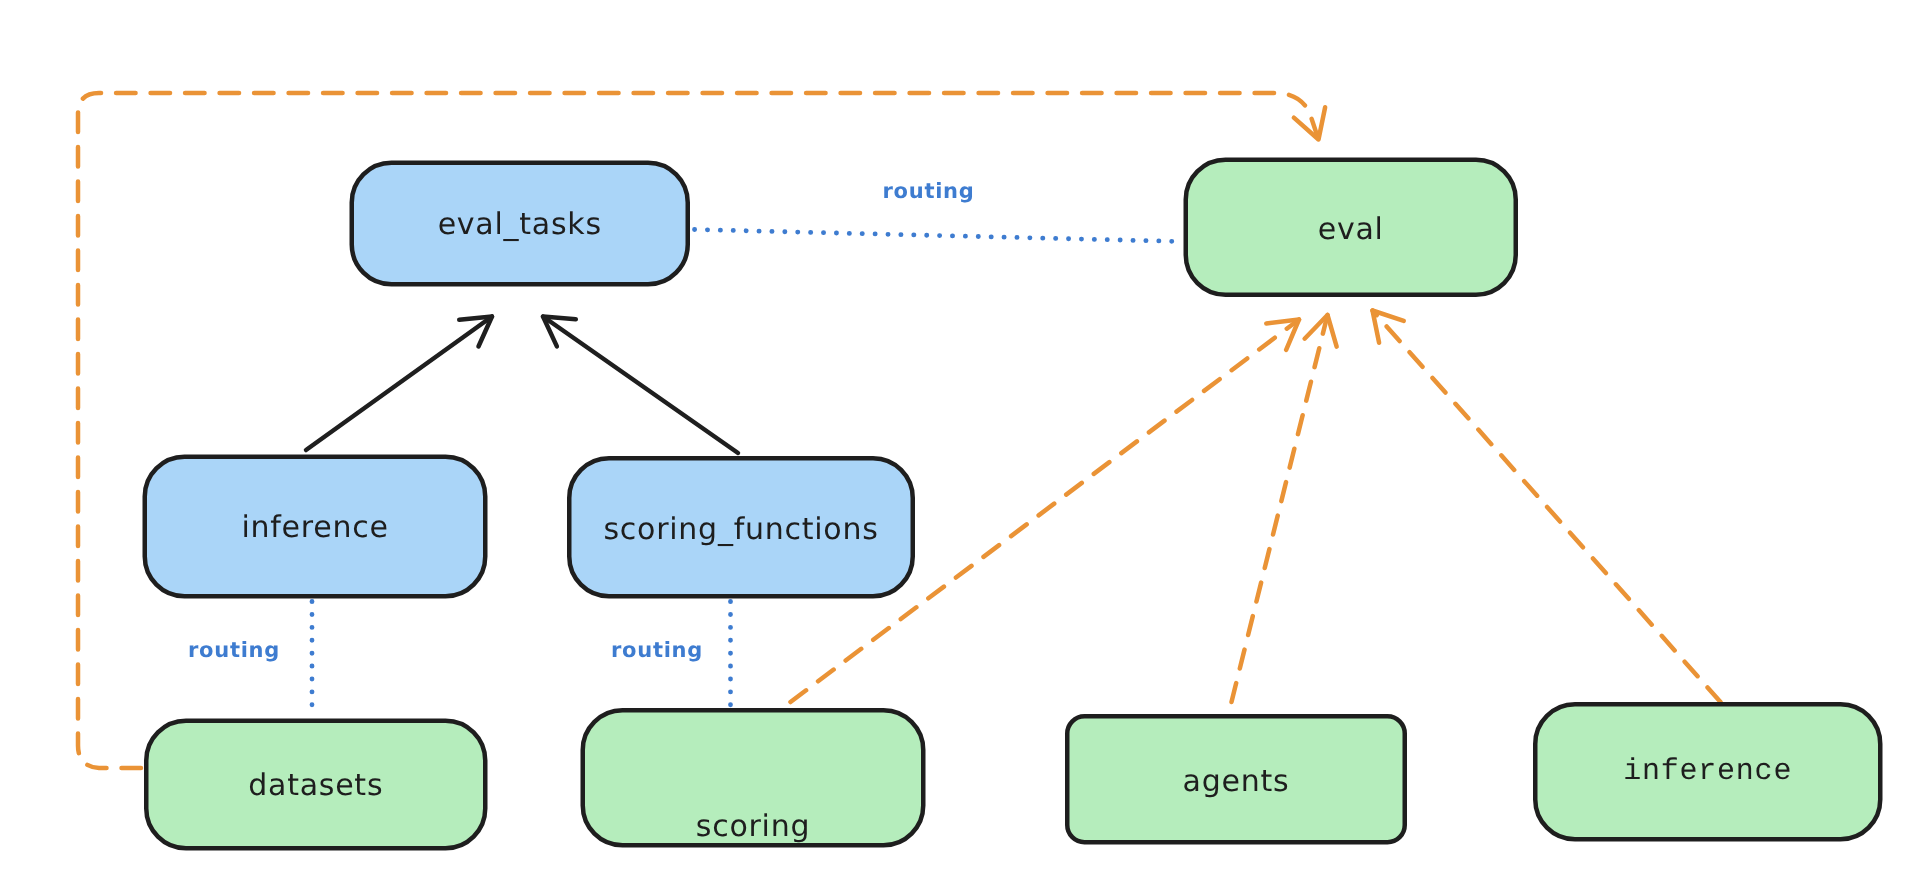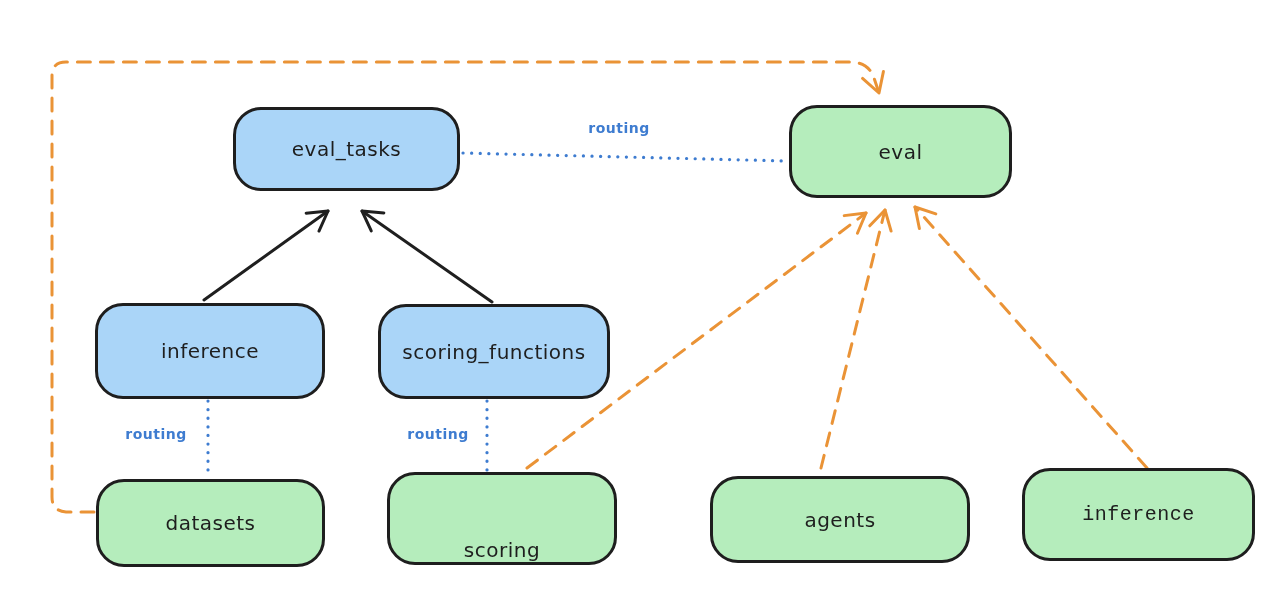--- a/index.html
+++ b/index.html
@@ -87,21 +87,21 @@
   </div>
 
   <div class="node green" style="left:96px; top:479px; width:229px; height:88px;">
     <span>datasets</span>
   </div>
 
   <div class="node green" style="left:387px; top:472px; width:230px; height:93px;align-items:flex-end;">
     <span>scoring</span>
   </div>
 
-  <div class="node green" style="left:710px; top:476px; width:260px; height:87px;">
+  <div class="node green" style="left:710px; top:476px; width:228px; height:87px;border-radius:13px;">
     <span>agents</span>
   </div>
 
   <div class="node green" style="left:1022px; top:468px; width:233px; height:93px;font-family:Liberation Mono, monospace;">
     <span>inference</span>
   </div>
 
   <div class="edge-label" style="left:578px; top:120px; width:82px; text-align:center;">routing</div>
 
   <div class="edge-label" style="left:116px; top:426px; width:80px; text-align:center;">routing</div>

